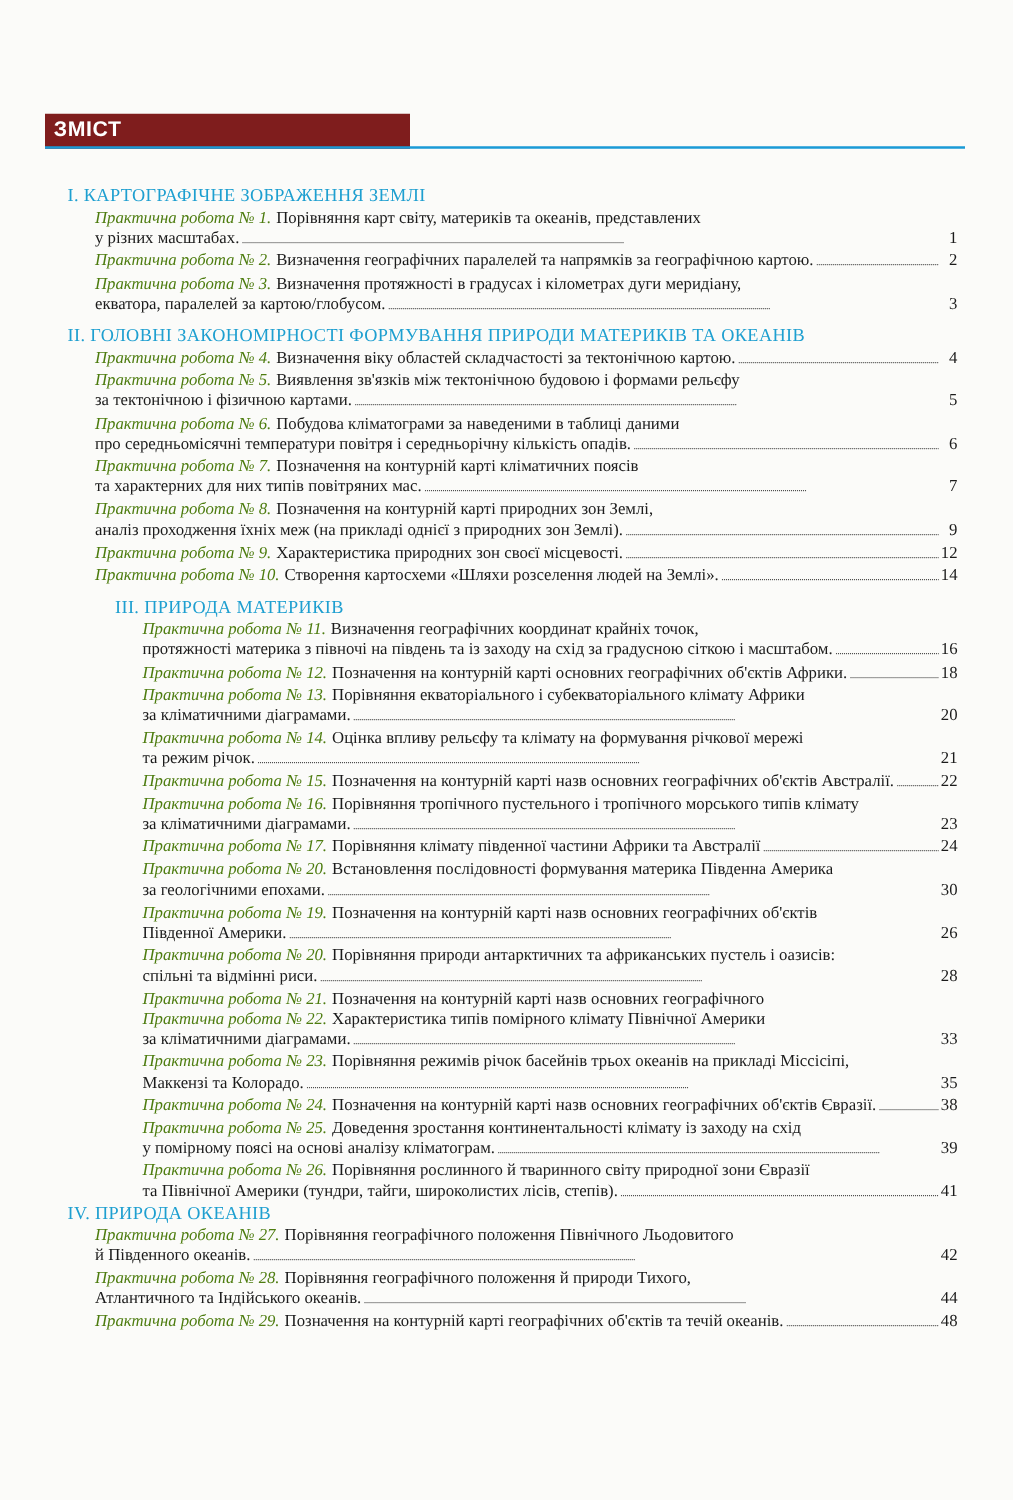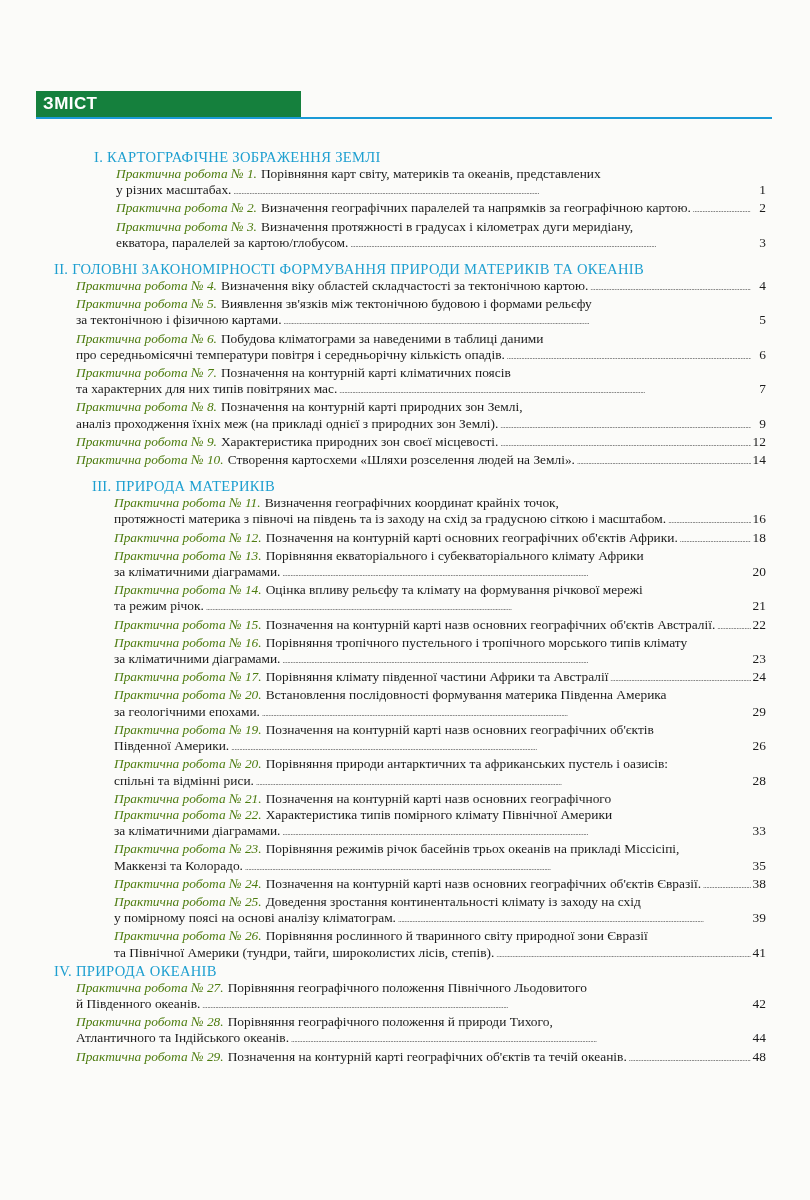--- a/index.html
+++ b/index.html
@@ -7,22 +7,22 @@
     width: 810px; height: 1200px; overflow: hidden;
     background: #fbfbf9;
     font-family: "Liberation Serif", serif;
     color: #1b1b1b;
     position: relative;
   }
   .header {
     position: absolute; left: 36px; top: 91px; width: 736px; height: 28px;
   }
   .header-bar {
-    position: absolute; left: 0; top: 0; width: 265px; height: 28px;
-    background: #15803d;
+    position: absolute; left: 0; top: 0; width: 292px; height: 28px;
+    background: #7f1d1d;
   }
   .header-title {
     position: absolute; left: 7px; top: 3px;
     font-family: "Liberation Sans", sans-serif; font-weight: bold;
     font-size: 17px; color: #ffffff; letter-spacing: 0.5px;
   }
   .header-line {
     position: absolute; left: 0; top: 26px; width: 736px; height: 2px;
     background: #1a9ad6;
   }
@@ -40,21 +40,21 @@
   .text { white-space: nowrap; }
   .lead {
     flex: 1; overflow: hidden; margin: 0 1px 0 2px; color: #333;
     letter-spacing: 0.5px;
   }
   .lead::after {
     content: ". . . . . . . . . . . . . . . . . . . . . . . . . . . . . . . . . . . . . . . . . . . . . . . . . . . . . . . . . . . . . . . . . . . . . . . . . . . . . . . . . . . . . . . . . . . . . . . . . . . . . . . . . . . . . . . . . . . . . . . . . . . . . . . . . . . . . . . . . . . . . . . . . . . . . . . . . . . . . . . . . . . . . . . . . . . . . . . . . . . . . . . . . . . . . . .";
     font-size: 8px; letter-spacing: -1.2px; white-space: nowrap;
   }
   .page { min-width: 14px; text-align: right; }
-  #sec-1 { margin-top: 0; margin-left: 40px; }
+  #sec-1 { margin-top: 0; }
   #sec-2 { margin-top: 8px; }
   #sec-3 { margin-top: 8px; margin-left: 38px; }
   #sec-4 { margin-top: 0; }
 </style>
 </head>
 <body>
 
 <div class="header">
   <div class="header-bar">
     <span class="header-title">ЗМІСТ</span>
@@ -243,21 +243,21 @@
           </div>
         </div>
         <div class="entry">
           <div class="line">
             <span class="label">Практична робота № 20.</span>
             <span class="text">Встановлення послідовності формування материка Південна Америка</span>
           </div>
           <div class="line">
             <span class="text">за геологічними епохами.</span>
             <span class="lead"></span>
-            <span class="page">29</span>
+            <span class="page">30</span>
           </div>
         </div>
         <div class="entry">
           <div class="line">
             <span class="label">Практична робота № 19.</span>
             <span class="text">Позначення на контурній карті назв основних географічних об'єктів</span>
           </div>
           <div class="line">
             <span class="text">Південної Америки.</span>
             <span class="lead"></span>

